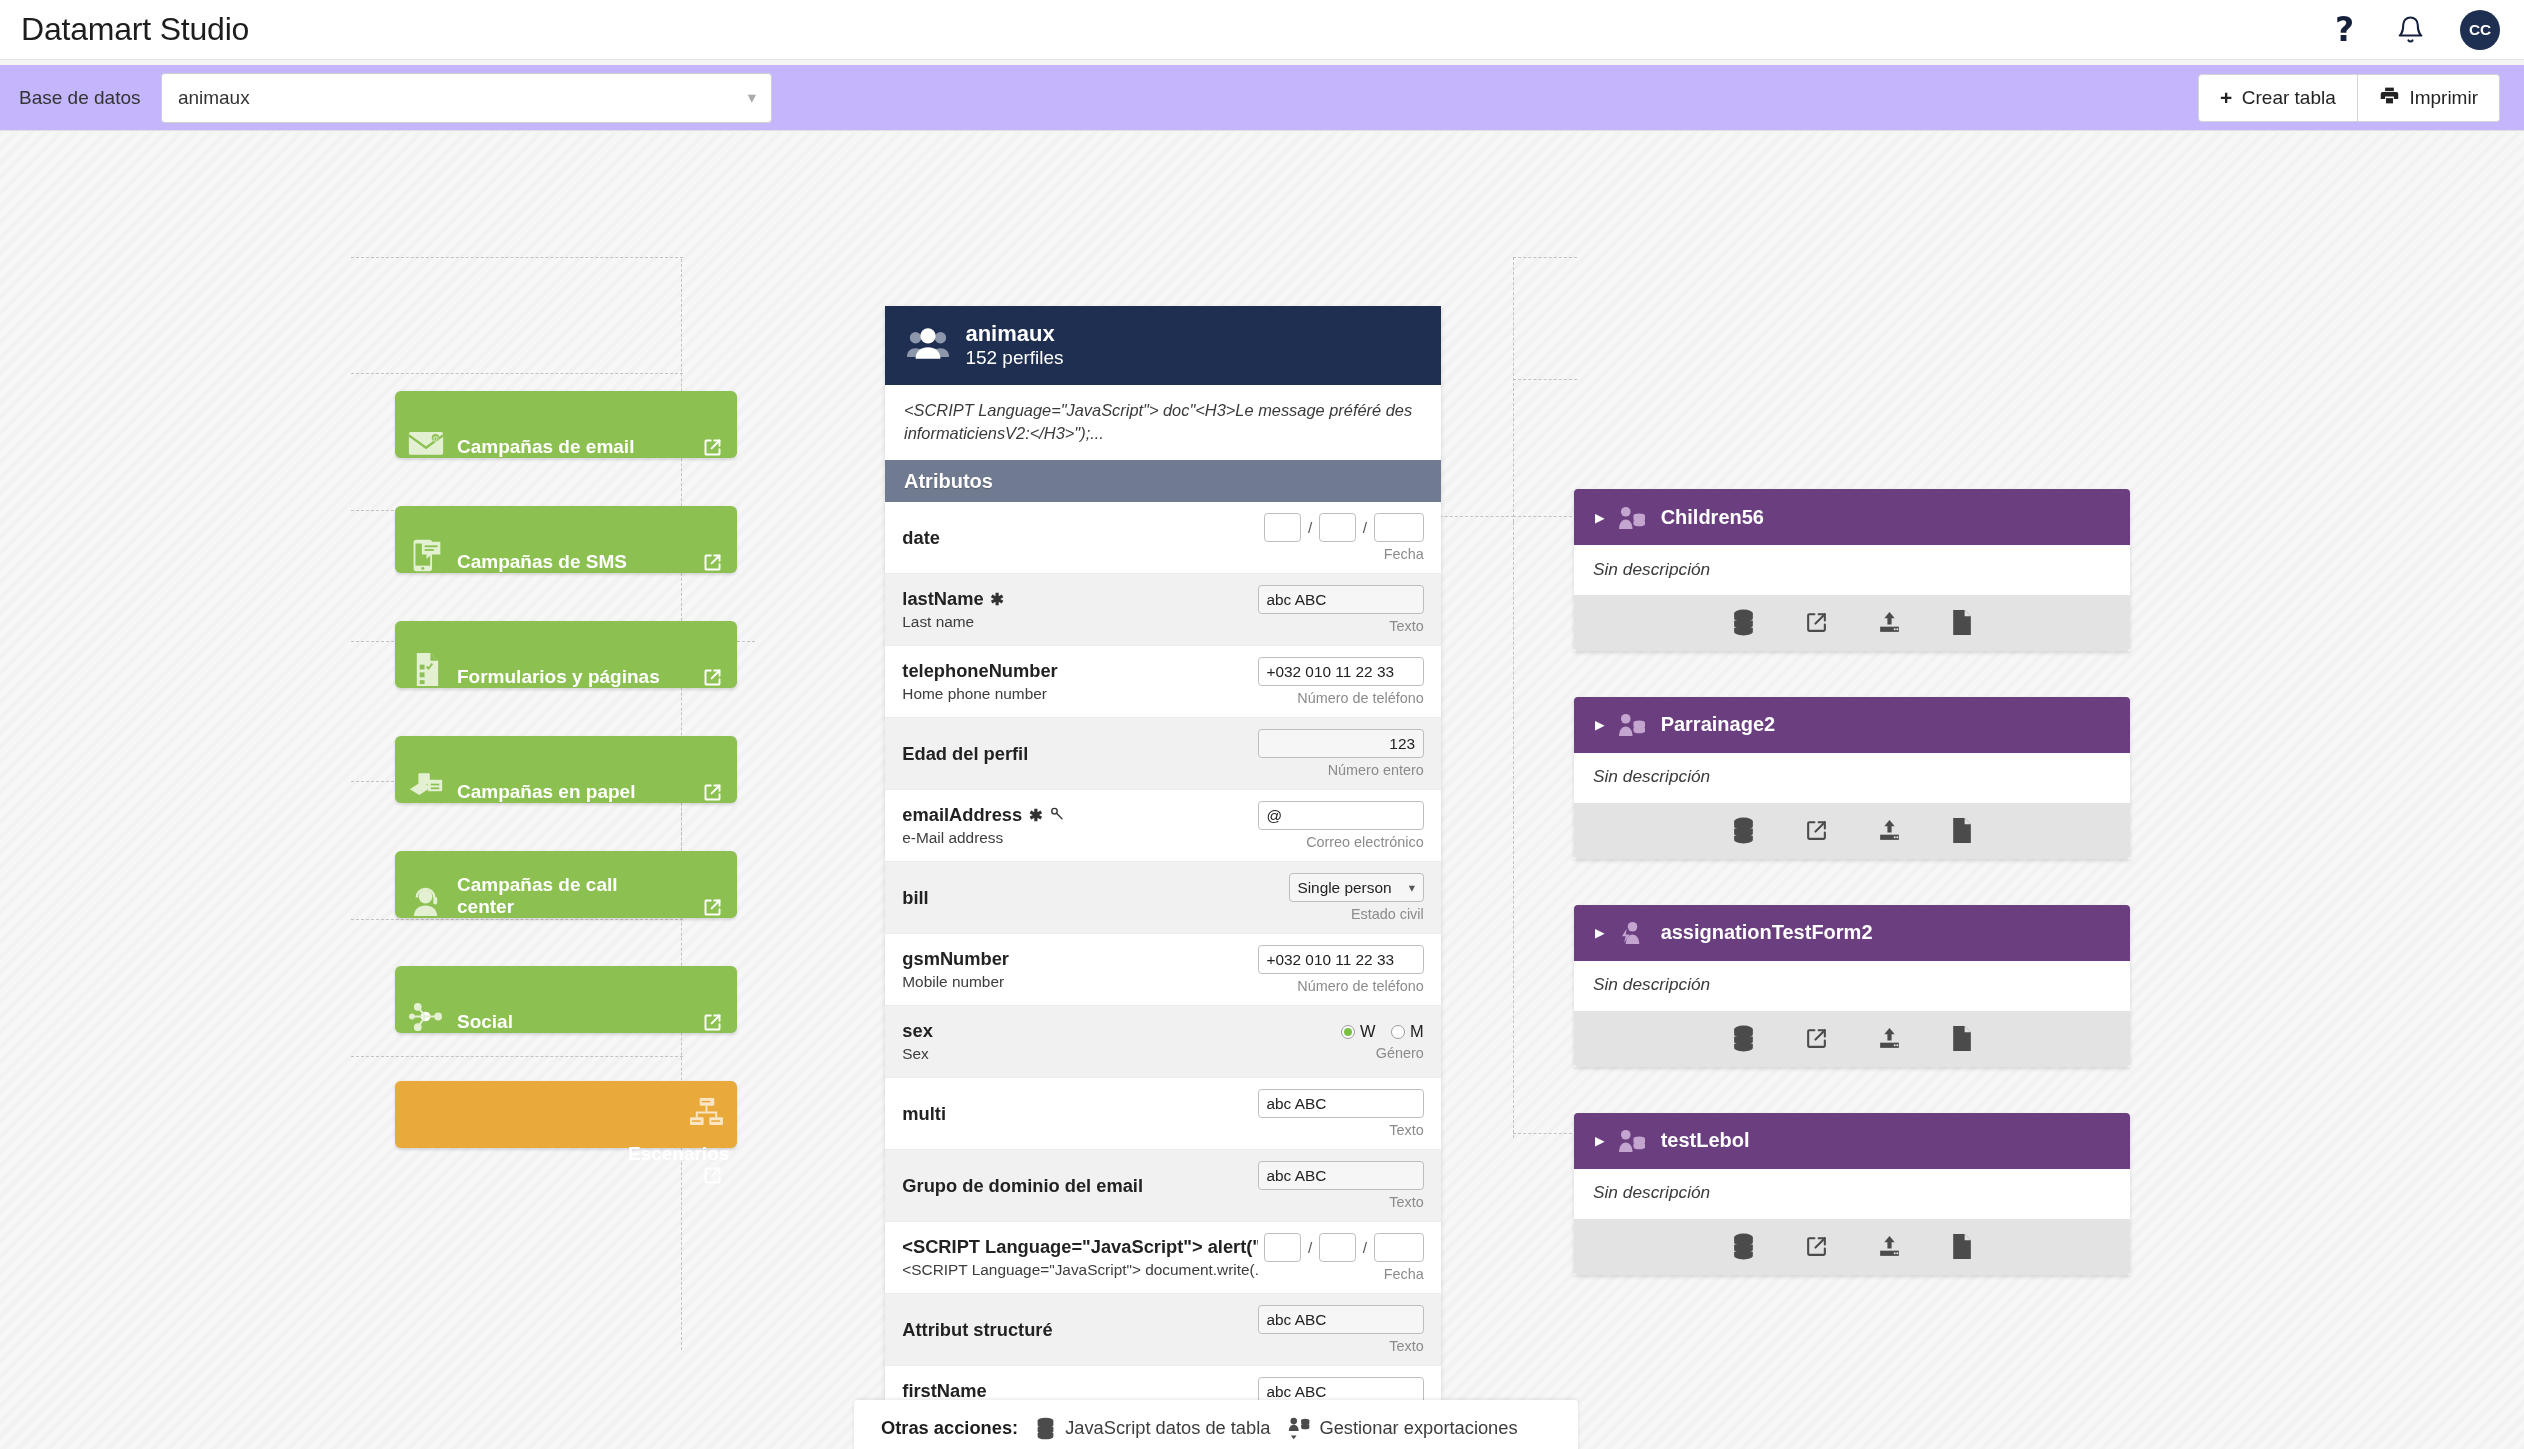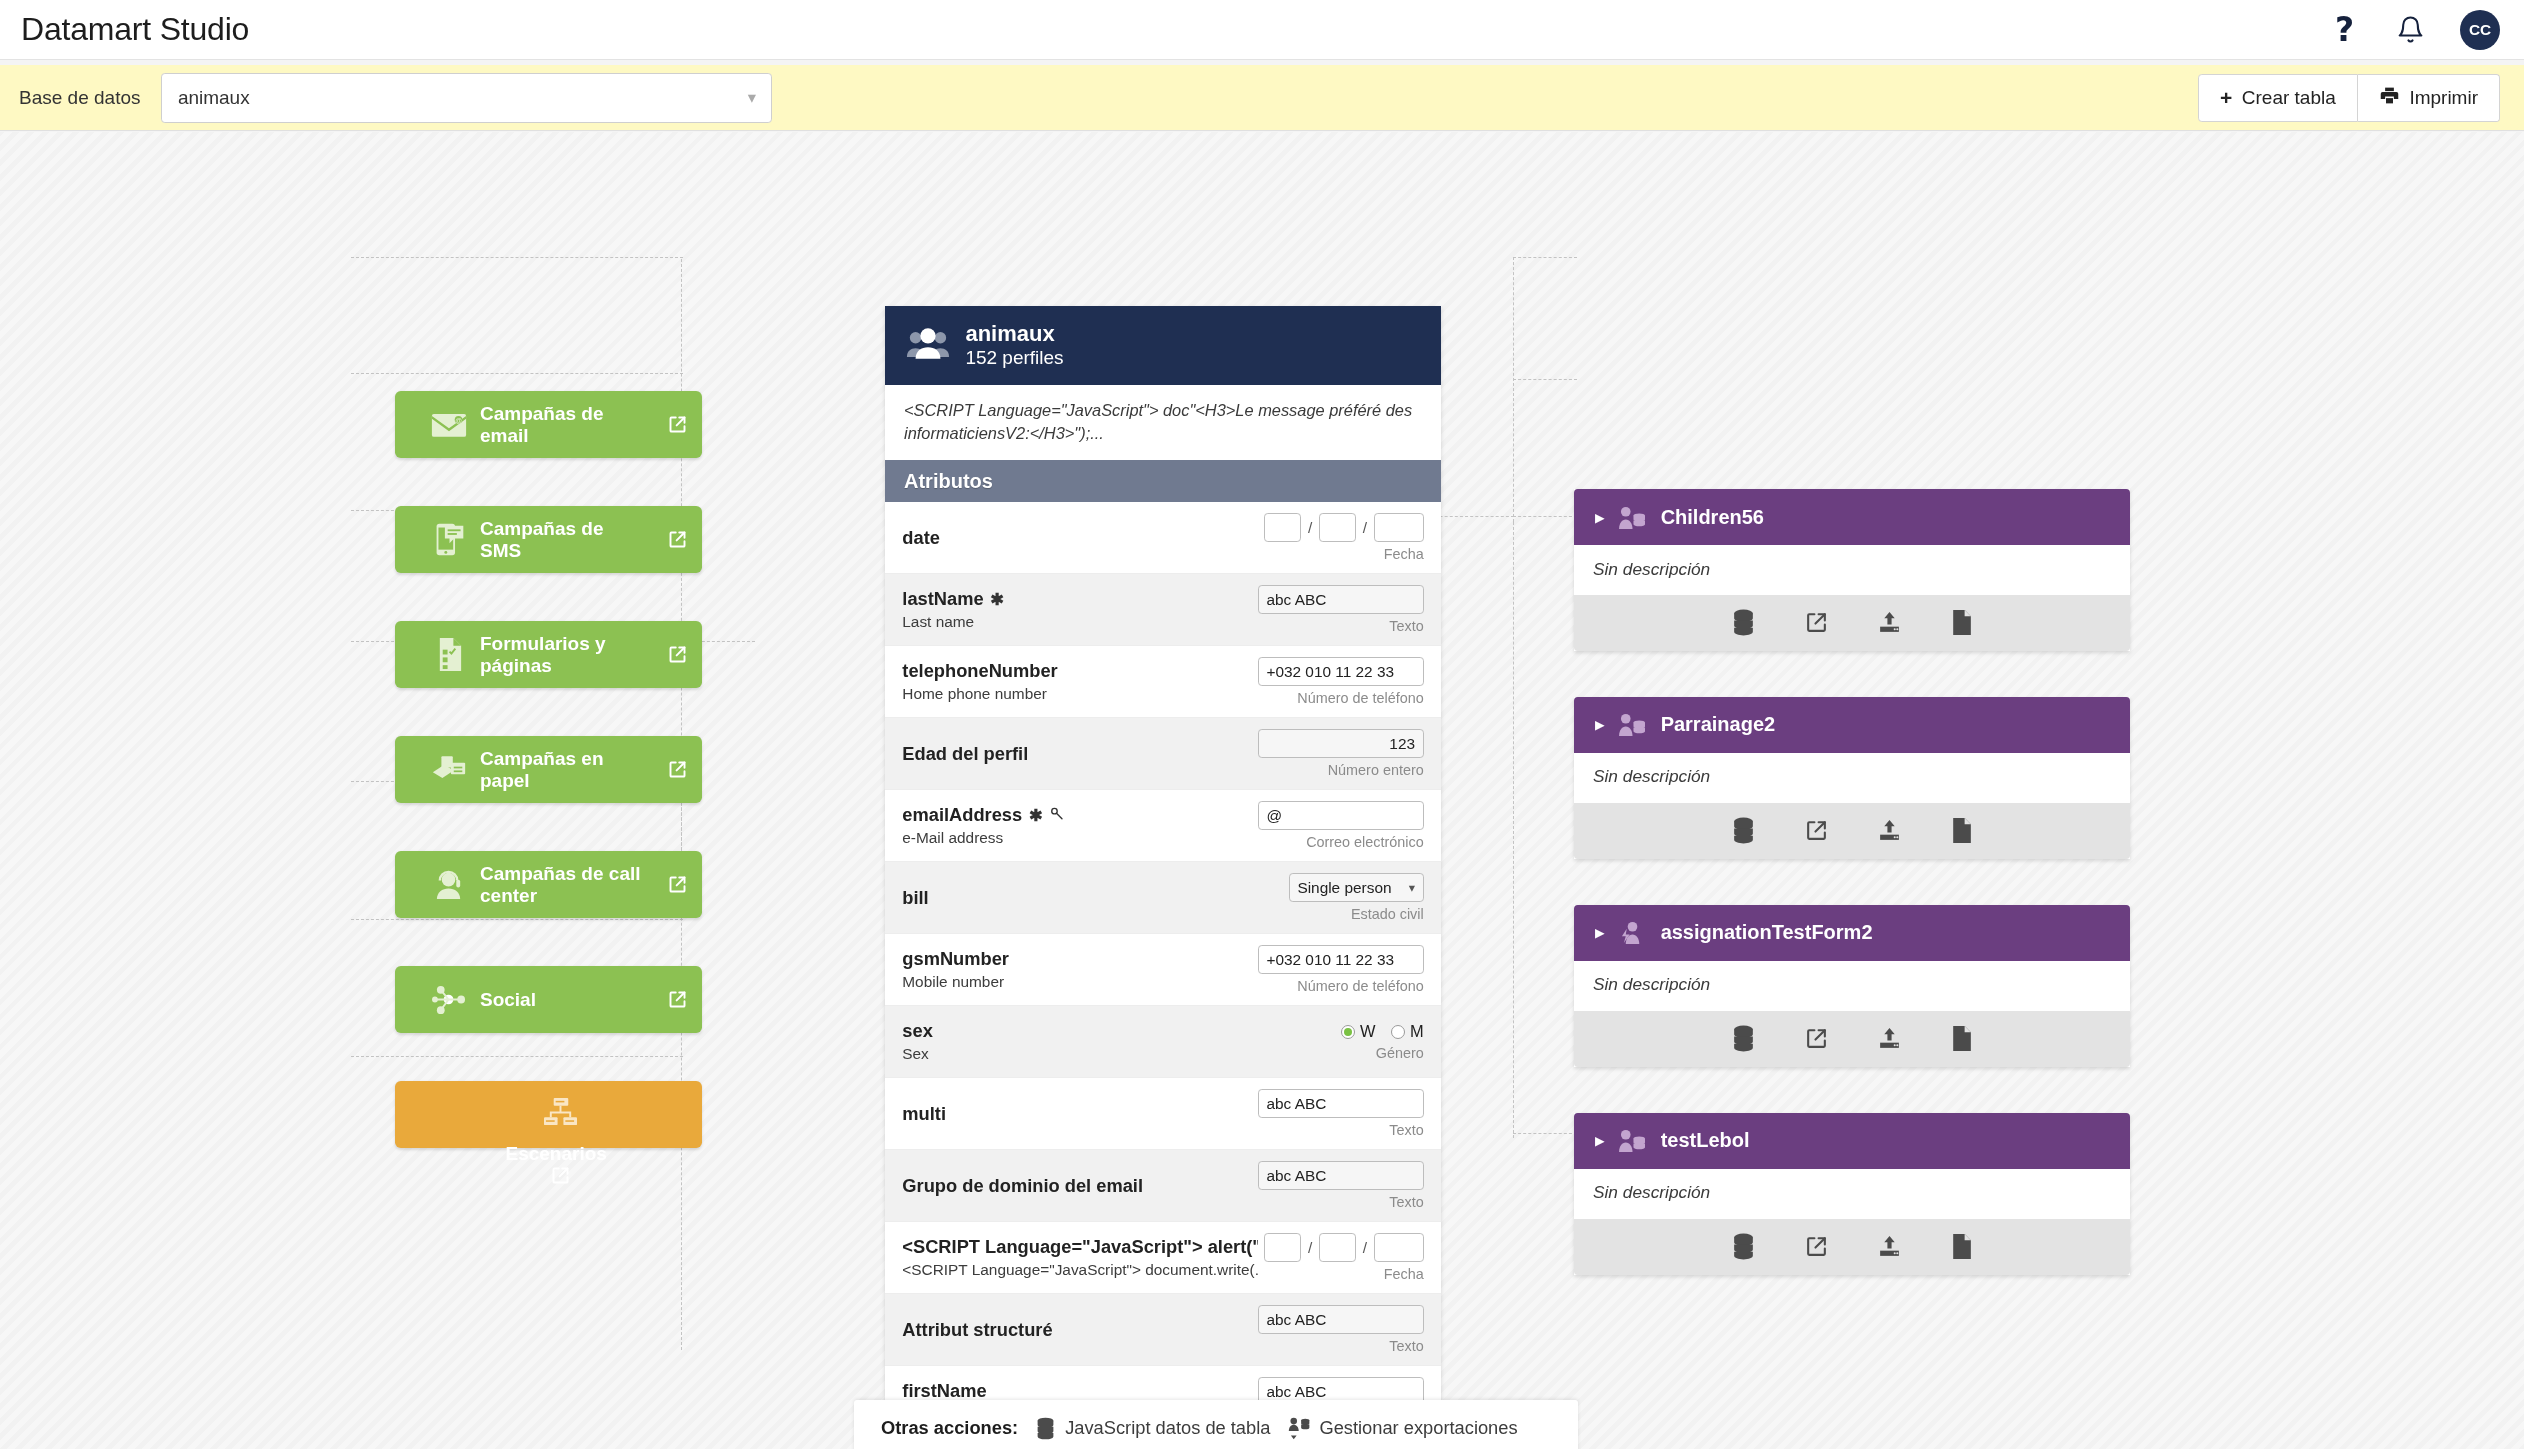--- a/index.html
+++ b/index.html
@@ -28,21 +28,21 @@
   .tb-icon { width: 33px; height: 33px; display: flex; align-items: center; justify-content: center; color: #1b2a4a; }
   .help-glyph { font-size: 33px; font-weight: 700; line-height: 1; color: #15213c; font-family: "DejaVu Sans", sans-serif; }
   .avatar {
     width: 40px; height: 40px; border-radius: 50%; background: #1f2f52; color: #fff;
     display: flex; align-items: center; justify-content: center; font-size: 15.4px; font-weight: 600;
   }
 
   
   .subbar {
     position: absolute; left: 0; top: 65px; width: 2525px; height: 66px;
-    background: #fef9c3; border-bottom: 1px solid #e0e0e0;
+    background: #c4b5fd; border-bottom: 1px solid #e0e0e0;
     display: flex; align-items: center;
   }
   .db-label { font-size: 19px; color: #333; margin-left: 19px; }
   .db-select {
     margin-left: 21px; width: 611px; height: 50px; background: #fff;
     border: 1px solid #cfcfcf; border-radius: 3.8px;
     display: flex; align-items: center; padding: 0 15.4px; font-size: 19px; color: #333;
   }
   .db-select .chev { margin-left: auto; color: #aaa; font-size: 16.4px; }
   .subbar-right { margin-left: auto; margin-right: 25px; display: flex; }
@@ -65,23 +65,23 @@
     overflow: hidden;
   }
 
   
   .conn-h { position: absolute; height: 0; border-top: 1.9px dashed #c3c3c3; }
   .conn-v { position: absolute; width: 0; border-left: 1.9px dashed #c3c3c3; }
 
   
   .leftcol { position: absolute; left: 395px; top: 259px; width: 351px; }
   .nav-btn {
-    position: relative; width: 307px; height: 67px; border-radius: 5.8px;
-    background: #8cc152; color: #fff; display: flex; align-items: center;
-    box-shadow: 0 1.9px 2.9px rgba(0,0,0,0.13); margin-bottom: 48px; cursor: pointer; padding-left: 23px;
+    position: relative; width: 342px; height: 67px; border-radius: 5.8px;
+    background: #8cc152; color: #fff; display: flex; align-items: flex-end;
+    box-shadow: 0 1.9px 2.9px rgba(0,0,0,0.13); margin-bottom: 48px; cursor: pointer;
   }
   .nav-btn.orange { background: #e9a93b; flex-direction: column; }
   .nav-btn .nb-icon {
     width: 62px; display: flex; align-items: center; justify-content: center;
     color: #e4f0d2; flex: 0 0 62px;
   }
   .nav-btn.orange .nb-icon { color: #fae6c4; }
   .nav-btn .nb-label {
     font-size: 19px; font-weight: 700; line-height: 1.15; flex: 1;
     padding-right: 7.7px;

